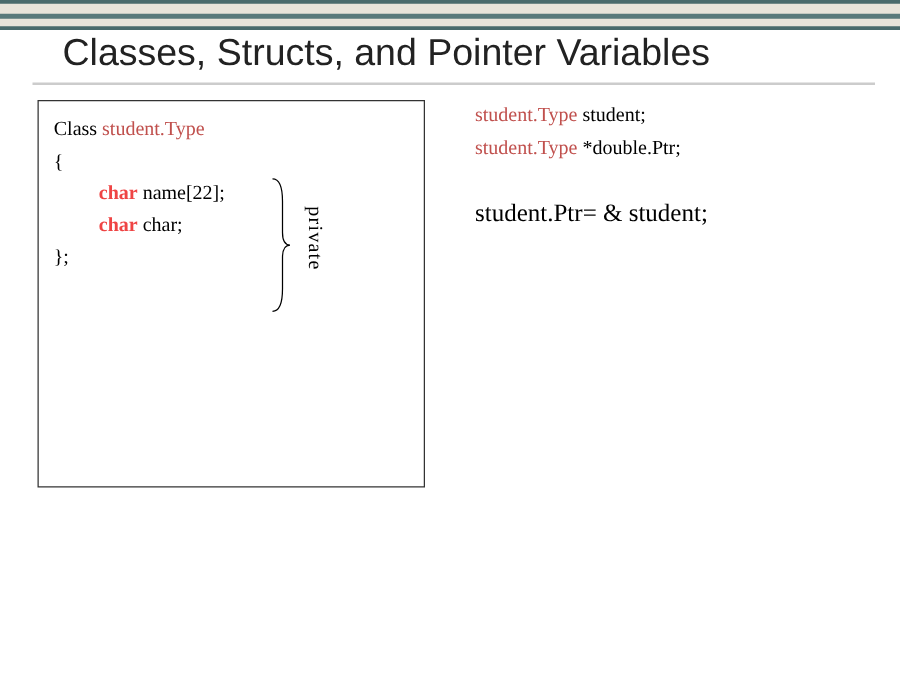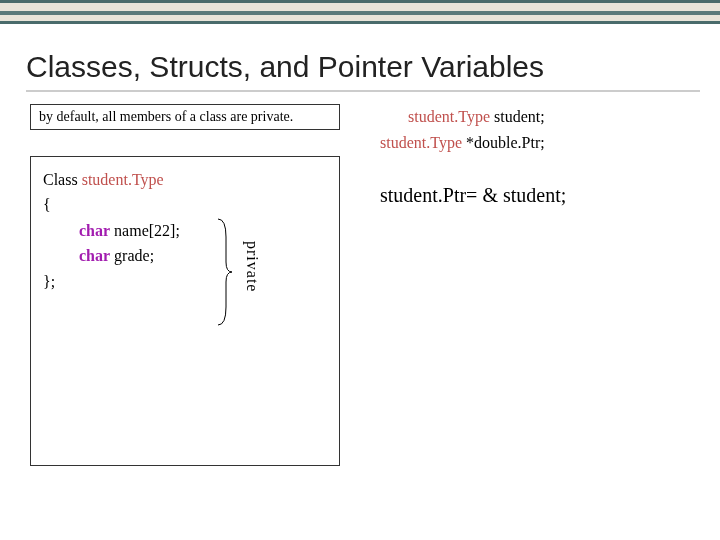--- a/index.html
+++ b/index.html
@@ -22,22 +22,23 @@
   .top-inner {
     position: absolute;
     left: 0; right: 0; top: 8px;
     height: 4px;
     background: #5a7a7a;
   }
   .title {
     font-family: Verdana, Geneva, sans-serif;
     font-size: 30px;
     color: #222;
-    padding: 26px 20px 6px 26px;
+    padding: 2px 20px 6px 26px;
     font-weight: 400;
+    margin-left: 24px;
   }
   .title-underline {
     height: 2px;
     background: #ccc;
     margin: 0 20px 0 26px;
   }
   .content {
     position: relative;
     padding: 12px 20px 0 30px;
   }
@@ -53,21 +54,21 @@
   .code-box {
     border: 1px solid #333;
     width: 310px;
     height: 310px;
     padding: 10px 12px;
     font-family: Liberation Serif, serif;
     font-size: 16px;
     line-height: 1.6;
     position: relative;
   }
-  .kw { font-weight: bold; color: #a21caf; }
+  .kw { font-weight: bold; color: #ef4444; }
   .typ { color: #c0504d; }
   .member { padding-left: 36px; }
   .bracket {
     position: absolute;
     left: 185px;
     top: 60px;
     width: 18px;
     height: 110px;
   }
   .bracket svg { display: block; }
@@ -81,21 +82,20 @@
     text-orientation: mixed;
     letter-spacing: 1px;
   }
   .right-block {
     position: absolute;
     left: 380px;
     top: 12px;
     font-family: Georgia, serif;
     font-size: 16px;
     line-height: 1.6;
-    text-align: right;
   }
   .right-block .typ { color: #c0504d; }
   .assign {
     position: absolute;
     left: 380px;
     top: 92px;
     font-family: Georgia, serif;
     font-size: 20px;
   }
 </style>
@@ -104,33 +104,32 @@
 
 <div class="top-bar">
   <div class="top-inner"></div>
 </div>
 
 <h1 class="title">Classes, Structs, and Pointer Variables</h1>
 <div class="title-underline"></div>
 
 <div class="content">
 
-  <div class="note-box">by default, all members of a class are private.</div>
 
   <div class="code-box">
     <div>
       <span>Class</span>
       <span class="typ">student.Type</span>
     </div>
     <div>{</div>
     <div class="member">
       <span class="kw">char</span><span> name[22];</span>
     </div>
     <div class="member">
-      <span class="kw">char</span><span> grade;</span>
+      <span class="kw">char</span><span> char;</span>
     </div>
     <div>};</div>
 
     <div class="bracket">
       <svg width="18" height="110" viewBox="0 0 18 110">
         <path d="M2 2 Q10 2 10 20 L10 45 Q10 55 16 55 Q10 55 10 65 L10 90 Q10 108 2 108" fill="none" stroke="#000" stroke-width="1"></path>
       </svg>
     </div>
     <div class="private-label">private</div>
   </div>

